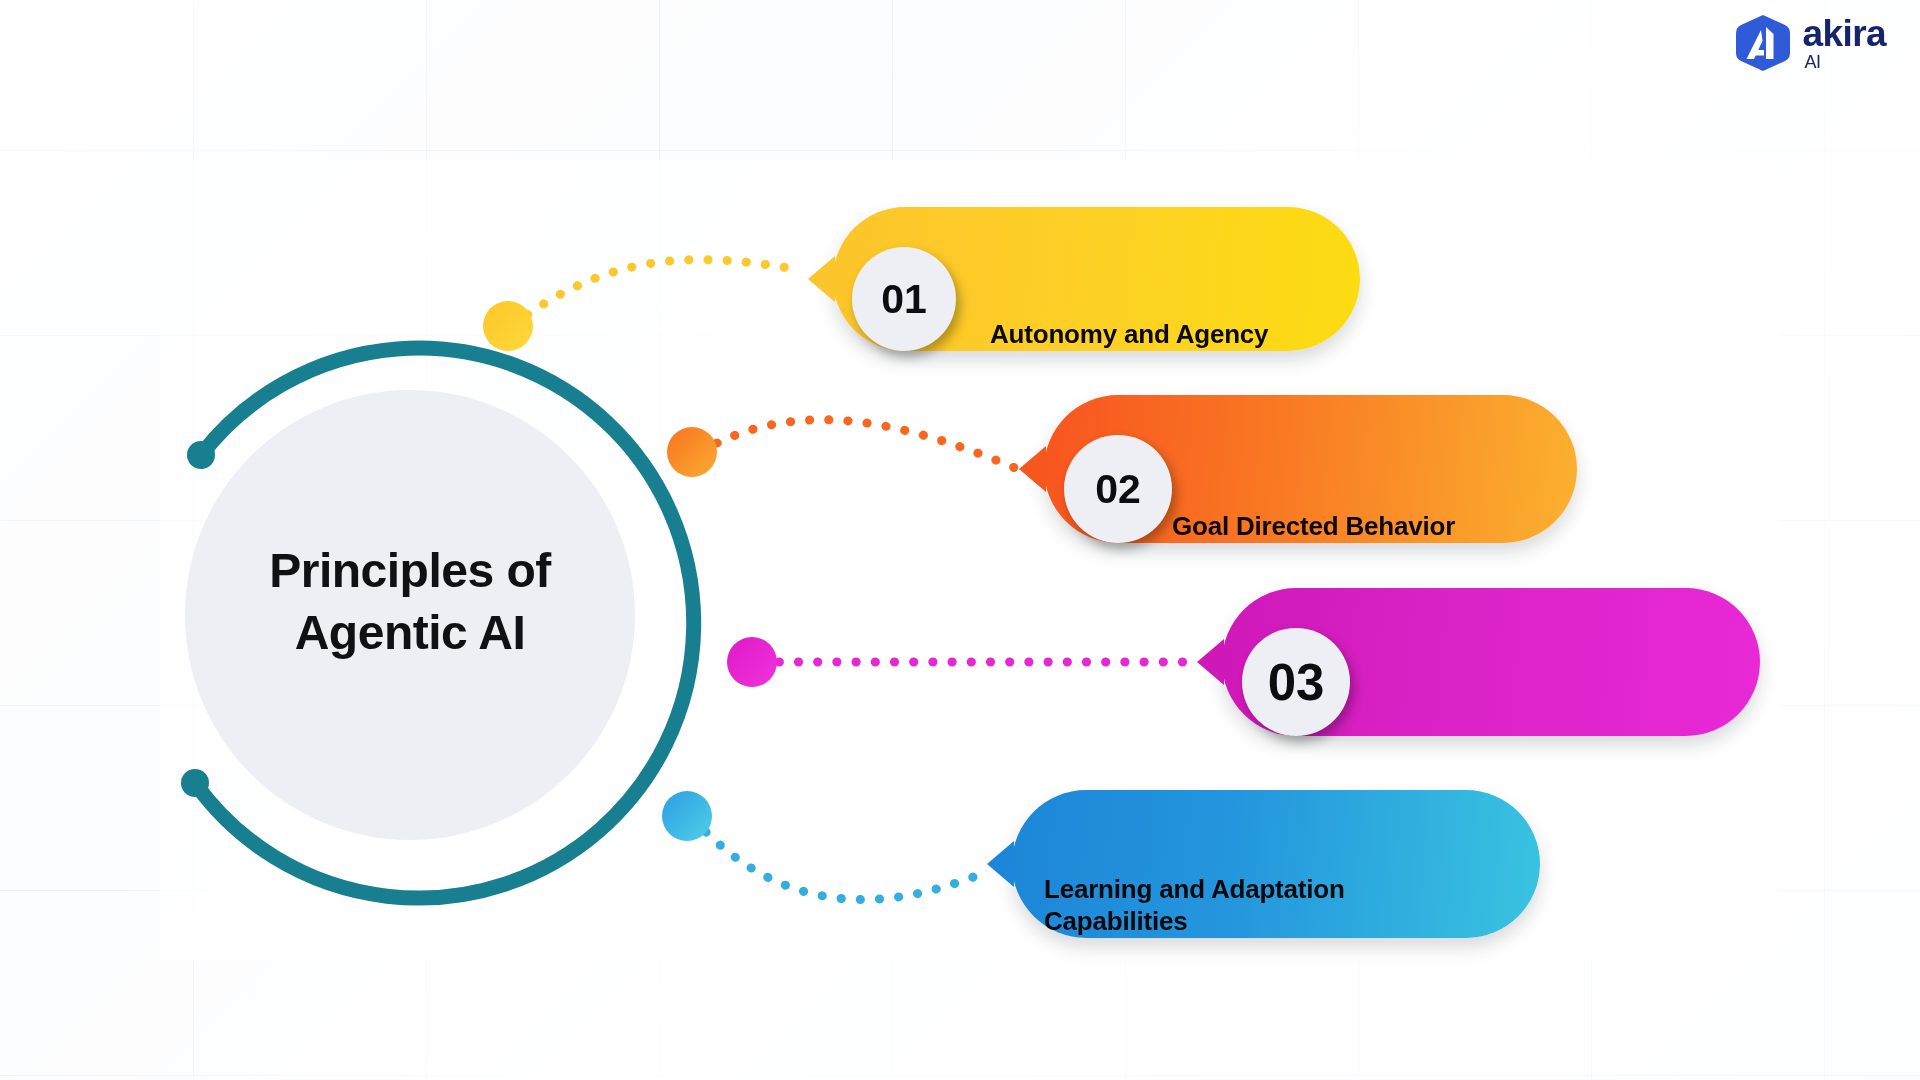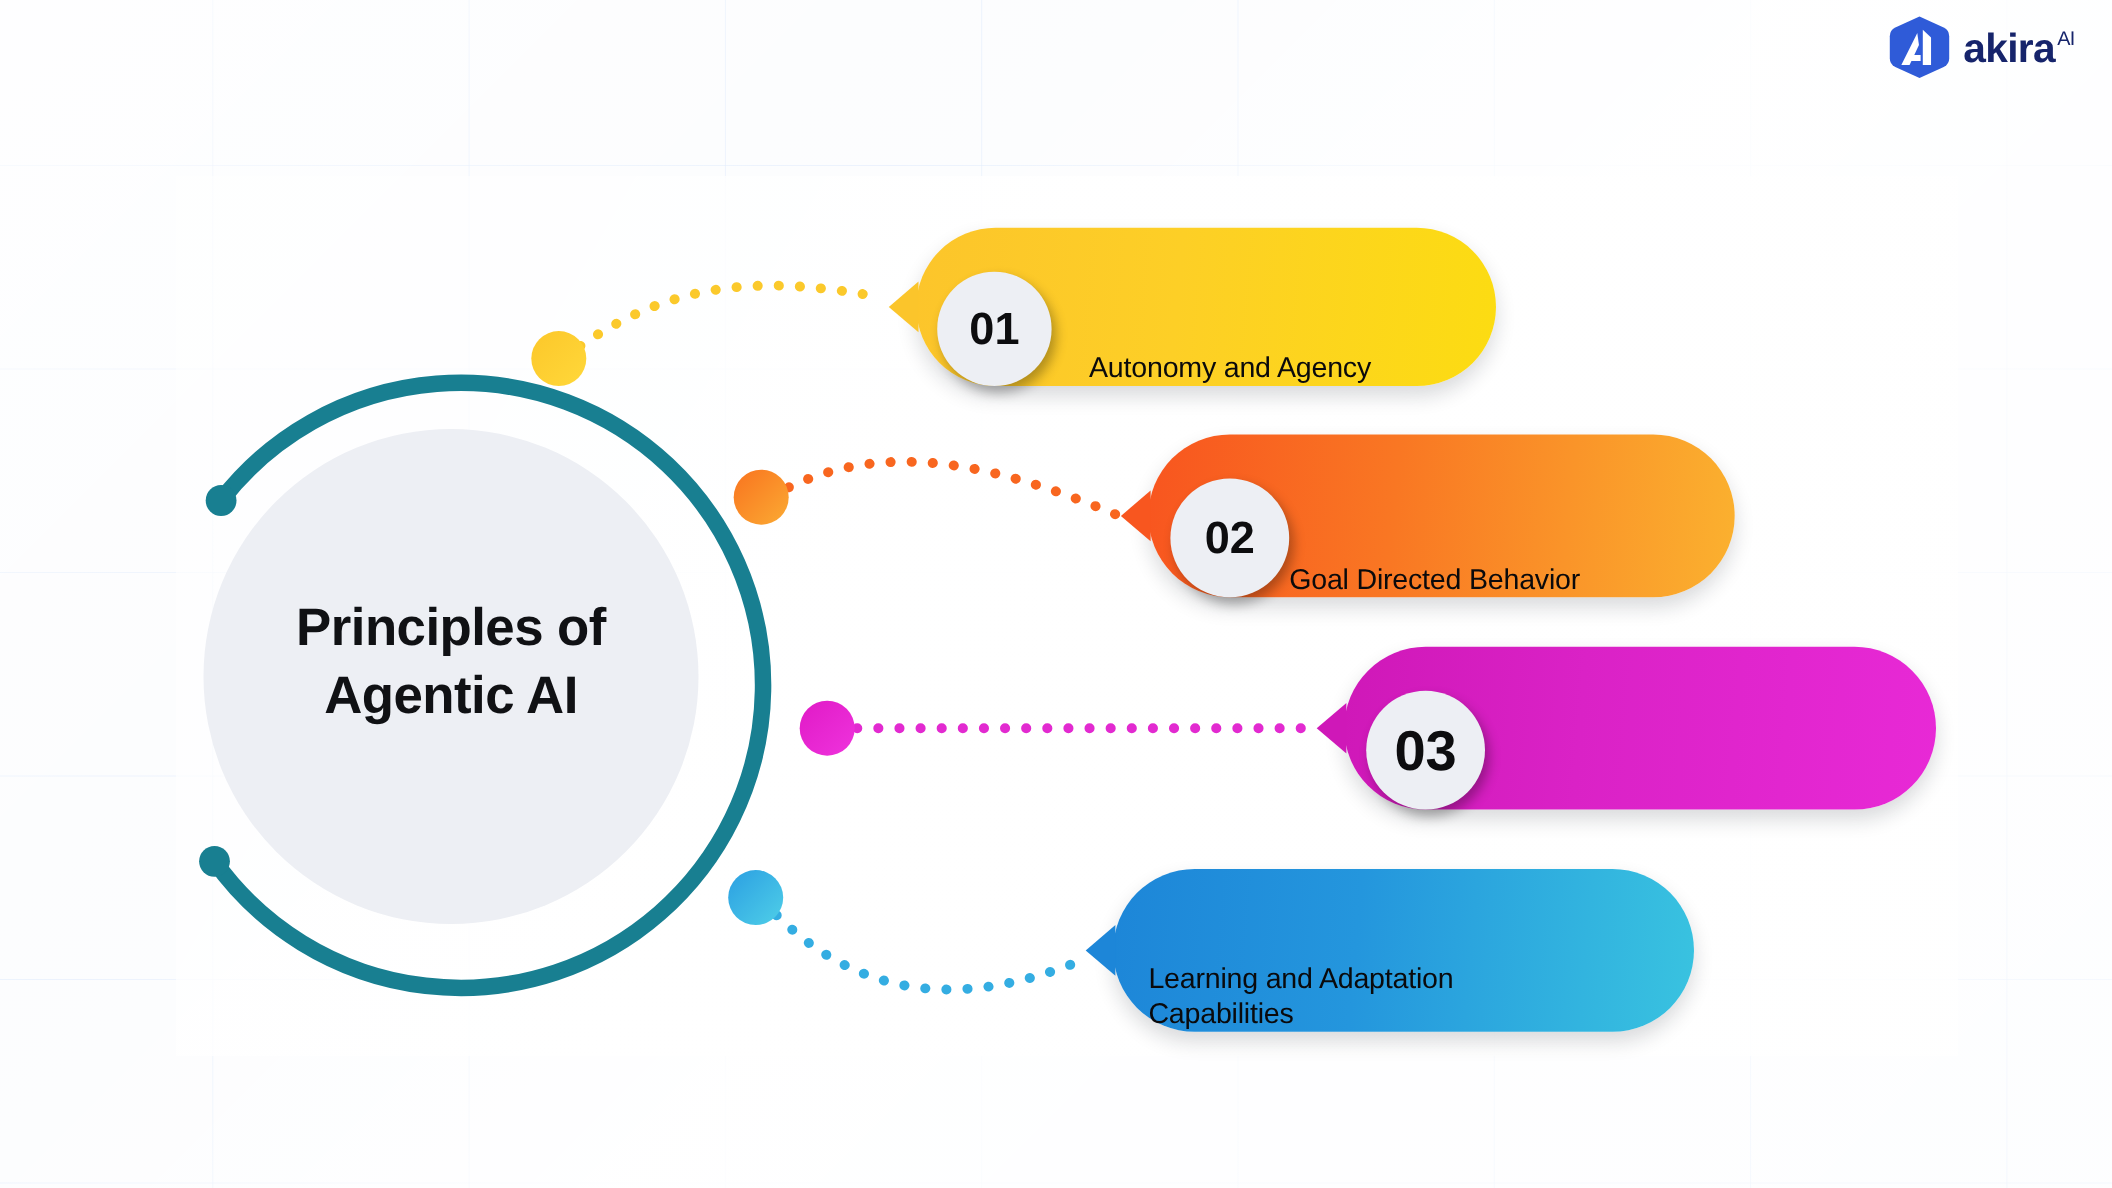--- a/index.html
+++ b/index.html
@@ -32,21 +32,21 @@
 
   
   #logo{
     position:absolute; right:34px; top:14px;
     display:flex; align-items:center; gap:12px;
   }
   #logo .mark{ width:56px; height:58px; display:block; }
   #logo .wordmark{
     font-size:37px; font-weight:700; color:#16246b;
     letter-spacing:-.6px; line-height:1; position:relative;
-    display:flex; align-items:flex-start;
+    display:flex; align-items:flex-start;flex-direction:column;
   }
   #logo .sup{
     font-size:18px; font-weight:400; color:#16246b;
     margin-left:2px; margin-top:1px; line-height:1;
   }
 
   
   #center-label{
     position:absolute;
     left:210px; top:540px; width:400px;
@@ -73,21 +73,21 @@
     position:relative;
     flex:0 0 auto;
     border-radius:50%;
     background:#edeff4;
     display:flex; align-items:center; justify-content:center;
     font-weight:800; color:#0d0d0f;
     box-shadow:4px 6px 11px rgba(0,0,0,.30);
     z-index:2;
   }
   .pill .ptext{
-    font-weight:400; color:#0a0a0c;
+    font-weight:700; color:#0a0a0c;
     line-height:1.26; letter-spacing:-.2px;
     z-index:2;
   }
 
   #pill-01{ left:833px; top:207px; width:527px; height:144px; background:linear-gradient(95deg,#fcc52b 0%,#fdcf26 45%,#fcdc12 100%); }
   #pill-01 .notch{ border-right:27px solid #fbc52b; }
   #pill-01 .badge{ width:104px; height:104px; margin-left:19px; font-size:41px; }
   #pill-01 .ptext{ margin-left:34px; font-size:26px; }
 
   #pill-02{ left:1044px; top:395px; width:533px; height:148px; background:linear-gradient(95deg,#f8551f 0%,#f97723 42%,#fbb12f 100%); }

